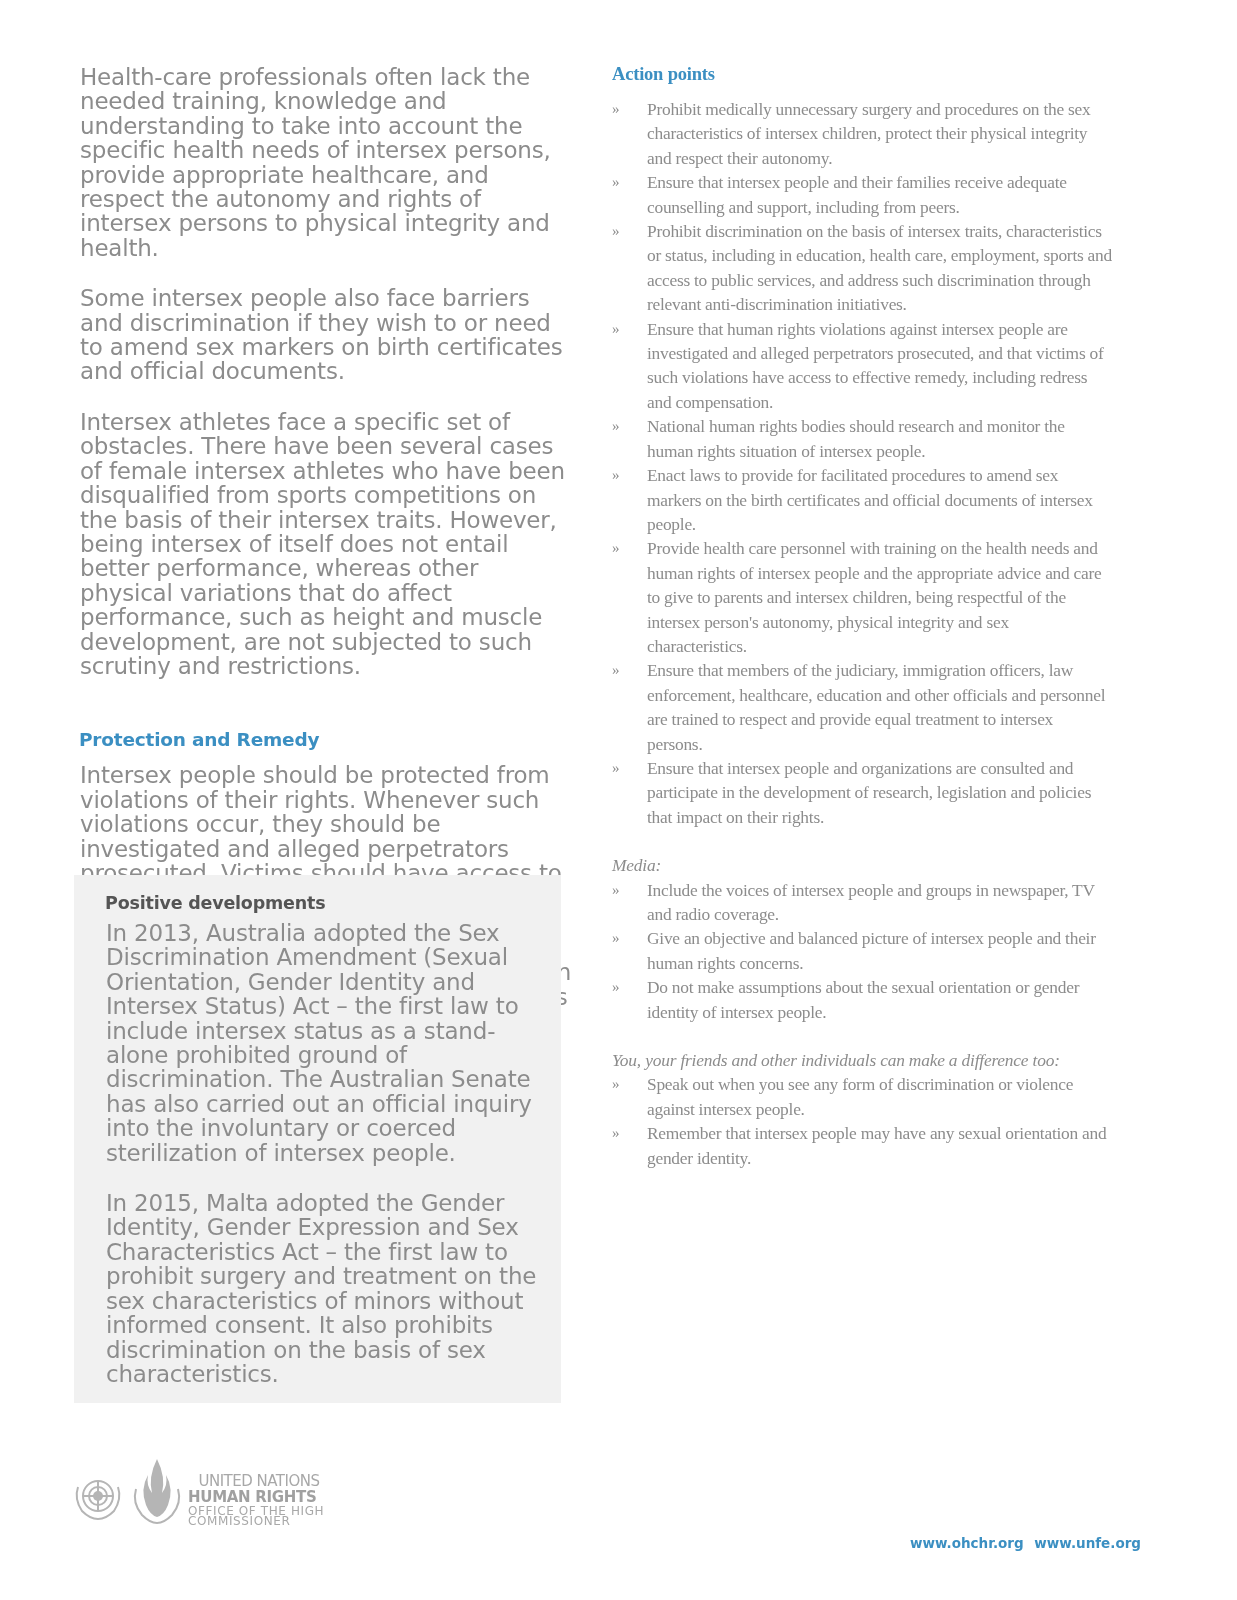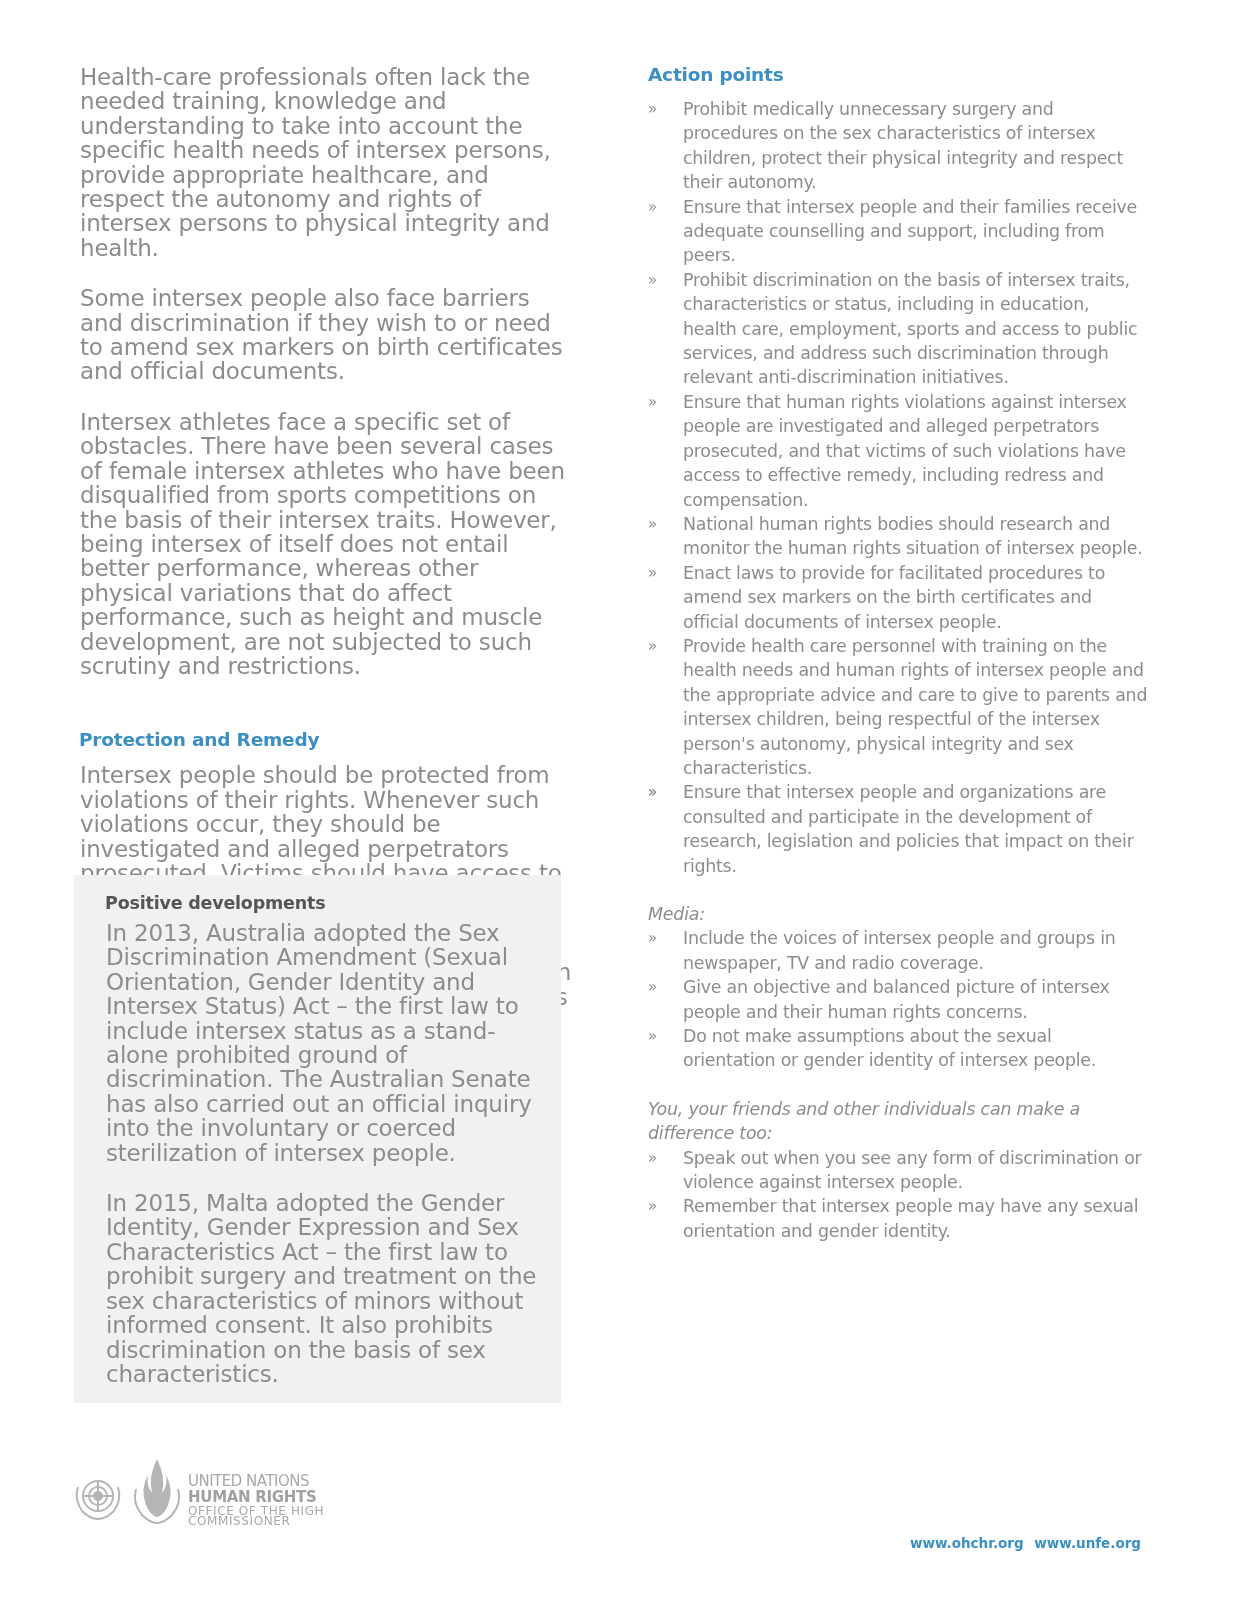--- a/index.html
+++ b/index.html
@@ -1,34 +1,34 @@
 <!DOCTYPE html>
 <html><head>
 <meta charset="utf-8">
 <style>
   html, body { margin: 0; padding: 0; background: #ffffff; }
   body { width: 1237px; height: 1600px; position: relative; overflow: hidden;
          font-family: "DejaVu Sans", sans-serif; color: #8a8a8a; }
   .col { position: absolute; top: 64px; }
   .col-left { left: 79px; width: 500px; }
-  .col-right { left: 648px; width: 500px; }
+  .col-right { left: 612px; width: 500px; font-family: Liberation Serif, serif; }
   p.body { margin: 1px; font-size: 23px; line-height: 24.4px; color: #8c8c8c; letter-spacing: -0.2px; }
   .gap { height: 24px; }
   h2.blue { margin: 0; color: #3b8fc2; font-size: 18.5px; font-weight: bold; letter-spacing: -0.2px; }
   .sub { font-style: italic; font-size: 17.4px; line-height: 24.4px; color: #8c8c8c; margin: 0; letter-spacing: -0.2px; }
   ul.raq { list-style: none; margin: 0; padding: 0; }
   ul.raq li { position: relative; padding-left: 35px; font-size: 17.4px; line-height: 24.4px; color: #8c8c8c; letter-spacing: -0.25px; }
   ul.raq li .mk { position: absolute; left: 0; top: 0; font-size: 15px; color: #8c8c8c; }
   .box { position: absolute; left: 74px; top: 875px; width: 487px; height: 528px; background: #f1f1f1; }
   .box-inner { position: absolute; left: 31px; top: 18px; width: 440px; }
   .box h3 { margin: 0 0 8px 0; color: #555555; font-size: 17.5px; font-weight: bold; letter-spacing: -0.2px; }
   .box p.body { color: #8c8c8c; }
   .footer-logo { position: absolute; left: 70px; top: 1455px; width: 260px; height: 70px; }
   .logo-text { position: absolute; left: 118px; top: 18px; }
-  .logo-l1 { font-size: 15px; color: #a8a8a8; letter-spacing: -0.5px; line-height: 16px; }
+  .logo-l1 { font-size: 15px; color: #a8a8a8; letter-spacing: -0.5px; line-height: 16px; text-align: center; }
   .logo-l2 { font-size: 15px; color: #a0a0a0; font-weight: bold; letter-spacing: -0.3px; line-height: 17px; }
   .logo-l3 { font-size: 12px; color: #a8a8a8; letter-spacing: 0.6px; line-height: 10px; }
   .footer-links { position: absolute; left: 910px; top: 1535px; font-size: 13.5px; font-weight: bold; color: #3b8fc2; }
   .footer-links span { margin-right: 6px; }
 </style>
 </head>
 <body>
 
 <div class="col col-left">
   <p class="body">Health-care professionals often lack the needed training, knowledge and understanding to take into account the specific health needs of intersex persons, provide appropriate healthcare, and respect the autonomy and rights of intersex persons to physical integrity and health.</p>
@@ -58,21 +58,21 @@
   <div style="height:12px"></div>
   <div id="groups">
       <ul class="raq">
         <li><span class="mk">»</span><span>Prohibit medically unnecessary surgery and procedures on the sex characteristics of intersex children, protect their physical integrity and respect their autonomy.</span></li>
         <li><span class="mk">»</span><span>Ensure that intersex people and their families receive adequate counselling and support, including from peers.</span></li>
         <li><span class="mk">»</span><span>Prohibit discrimination on the basis of intersex traits, characteristics or status, including in education, health care, employment, sports and access to public services, and address such discrimination through relevant anti-discrimination initiatives.</span></li>
         <li><span class="mk">»</span><span>Ensure that human rights violations against intersex people are investigated and alleged perpetrators prosecuted, and that victims of such violations have access to effective remedy, including redress and compensation.</span></li>
         <li><span class="mk">»</span><span>National human rights bodies should research and monitor the human rights situation of intersex people.</span></li>
         <li><span class="mk">»</span><span>Enact laws to provide for facilitated procedures to amend sex markers on the birth certificates and official documents of intersex people.</span></li>
         <li><span class="mk">»</span><span>Provide health care personnel with training on the health needs and human rights of intersex people and the appropriate advice and care to give to parents and intersex children, being respectful of the intersex person's autonomy, physical integrity and sex characteristics.</span></li>
-        <li><span class="mk">»</span></li>
+        <li><span class="mk">»</span><span>Ensure that members of the judiciary, immigration officers, law enforcement, healthcare, education and other officials and personnel are trained to respect and provide equal treatment to intersex persons.</span></li>
         <li><span class="mk">»</span><span>Ensure that intersex people and organizations are consulted and participate in the development of research, legislation and policies that impact on their rights.</span></li>
       </ul>
       <div style="height: 24px;"></div>
       <p class="sub">Media:</p>
       <ul class="raq">
         <li><span class="mk">»</span><span>Include the voices of intersex people and groups in newspaper, TV and radio coverage.</span></li>
         <li><span class="mk">»</span><span>Give an objective and balanced picture of intersex people and their human rights concerns.</span></li>
         <li><span class="mk">»</span><span>Do not make assumptions about the sexual orientation or gender identity of intersex people.</span></li>
       </ul>
       <div style="height: 24px;"></div>

